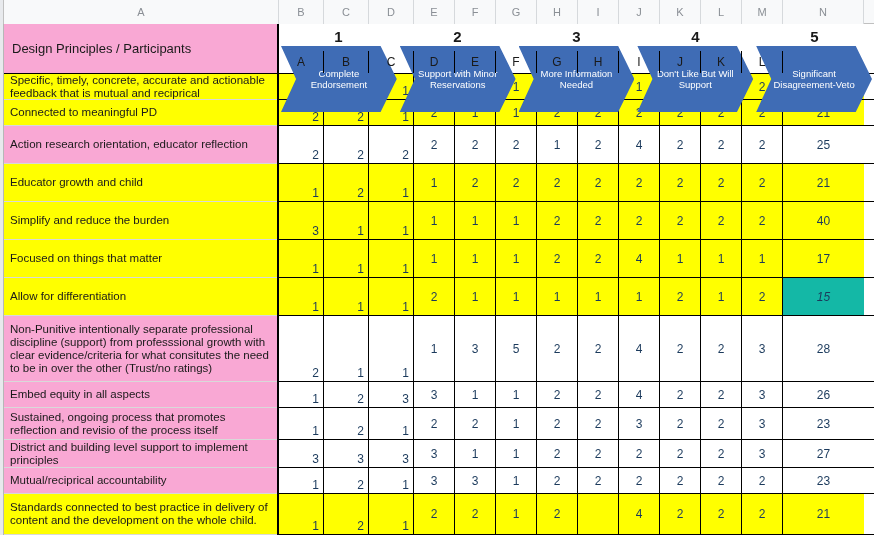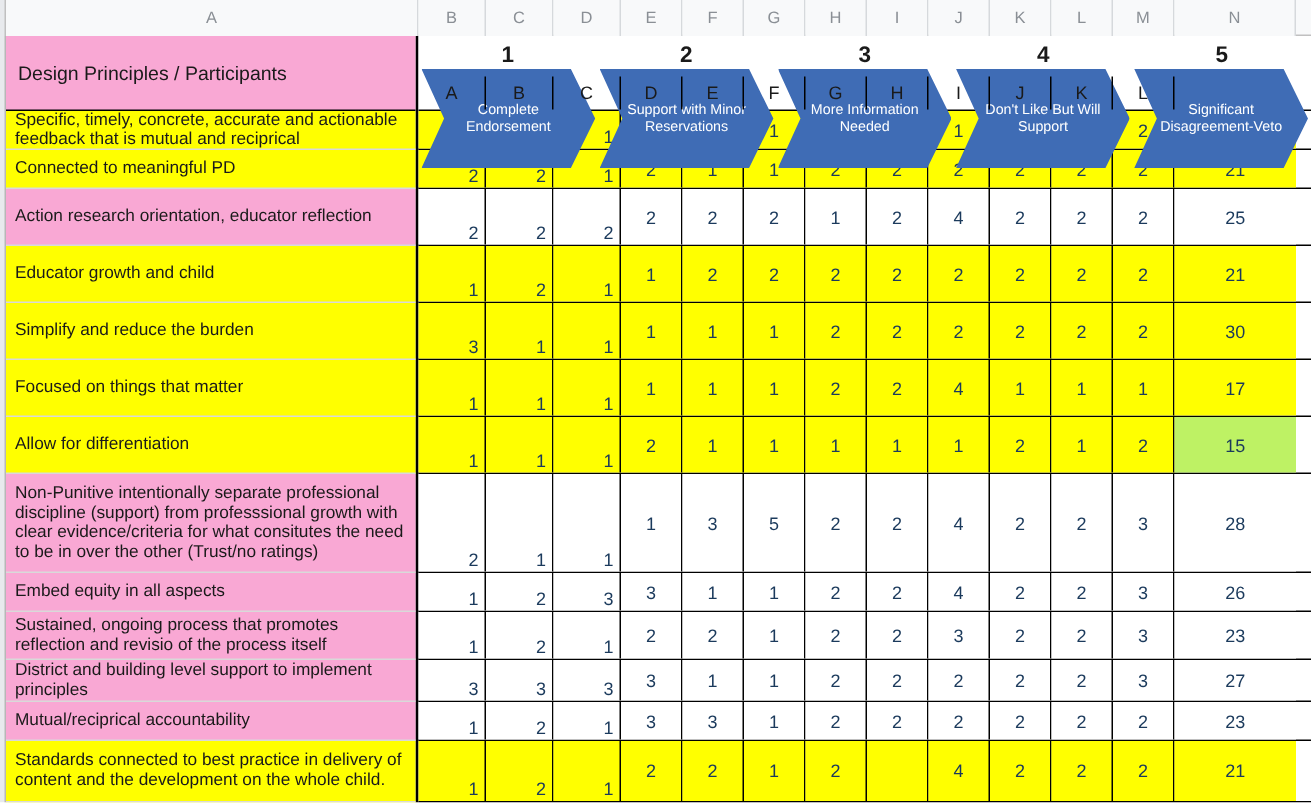--- a/index.html
+++ b/index.html
@@ -276,21 +276,21 @@
             <div class="dcell shifted" style="width: 45px; min-width: 45px; background: rgb(255, 255, 0);">1</div>
             <div class="dcell" style="width: 41px; min-width: 41px; background: rgb(255, 255, 0);">1</div>
             <div class="dcell" style="width: 41px; min-width: 41px; background: rgb(255, 255, 0);">1</div>
             <div class="dcell" style="width: 41px; min-width: 41px; background: rgb(255, 255, 0);">1</div>
             <div class="dcell" style="width: 41px; min-width: 41px; background: rgb(255, 255, 0);">2</div>
             <div class="dcell" style="width: 41px; min-width: 41px; background: rgb(255, 255, 0);">2</div>
             <div class="dcell" style="width: 41px; min-width: 41px; background: rgb(255, 255, 0);">2</div>
             <div class="dcell" style="width: 41px; min-width: 41px; background: rgb(255, 255, 0);">2</div>
             <div class="dcell" style="width: 41px; min-width: 41px; background: rgb(255, 255, 0);">2</div>
             <div class="dcell" style="width: 41px; min-width: 41px; background: rgb(255, 255, 0);">2</div>
-            <div class="dcell last" style="width: 81px; min-width: 81px; background: rgb(255, 255, 0);">30</div>
+            <div class="dcell last" style="width: 81px; min-width: 81px; background: rgb(255, 255, 0);">40</div>
           </div>
           <div class="drow yellow" style="height: 38px; min-height: 38px;">
             <div class="dcell shifted" style="width: 45px; min-width: 45px; background: rgb(255, 255, 0);">1</div>
             <div class="dcell shifted" style="width: 45px; min-width: 45px; background: rgb(255, 255, 0);">1</div>
             <div class="dcell shifted" style="width: 45px; min-width: 45px; background: rgb(255, 255, 0);">1</div>
             <div class="dcell" style="width: 41px; min-width: 41px; background: rgb(255, 255, 0);">1</div>
             <div class="dcell" style="width: 41px; min-width: 41px; background: rgb(255, 255, 0);">1</div>
             <div class="dcell" style="width: 41px; min-width: 41px; background: rgb(255, 255, 0);">1</div>
             <div class="dcell" style="width: 41px; min-width: 41px; background: rgb(255, 255, 0);">2</div>
             <div class="dcell" style="width: 41px; min-width: 41px; background: rgb(255, 255, 0);">2</div>
@@ -306,21 +306,21 @@
             <div class="dcell shifted" style="width: 45px; min-width: 45px; background: rgb(255, 255, 0);">1</div>
             <div class="dcell" style="width: 41px; min-width: 41px; background: rgb(255, 255, 0);">2</div>
             <div class="dcell" style="width: 41px; min-width: 41px; background: rgb(255, 255, 0);">1</div>
             <div class="dcell" style="width: 41px; min-width: 41px; background: rgb(255, 255, 0);">1</div>
             <div class="dcell" style="width: 41px; min-width: 41px; background: rgb(255, 255, 0);">1</div>
             <div class="dcell" style="width: 41px; min-width: 41px; background: rgb(255, 255, 0);">1</div>
             <div class="dcell" style="width: 41px; min-width: 41px; background: rgb(255, 255, 0);">1</div>
             <div class="dcell" style="width: 41px; min-width: 41px; background: rgb(255, 255, 0);">2</div>
             <div class="dcell" style="width: 41px; min-width: 41px; background: rgb(255, 255, 0);">1</div>
             <div class="dcell" style="width: 41px; min-width: 41px; background: rgb(255, 255, 0);">2</div>
-            <div class="dcell last" style="width: 81px; min-width: 81px; background: #bef264;">15</div>
+            <div class="dcell last" style="width: 81px; min-width: 81px; background: #14b8a6; font-style: italic;">15</div>
           </div>
           <div class="drow" style="height: 66px; min-height: 66px;">
             <div class="dcell shifted" style="width: 45px; min-width: 45px;">2</div>
             <div class="dcell shifted" style="width: 45px; min-width: 45px;">1</div>
             <div class="dcell shifted" style="width: 45px; min-width: 45px;">1</div>
             <div class="dcell" style="width: 41px; min-width: 41px;">1</div>
             <div class="dcell" style="width: 41px; min-width: 41px;">3</div>
             <div class="dcell" style="width: 41px; min-width: 41px;">5</div>
             <div class="dcell" style="width: 41px; min-width: 41px;">2</div>
             <div class="dcell" style="width: 41px; min-width: 41px;">2</div>

